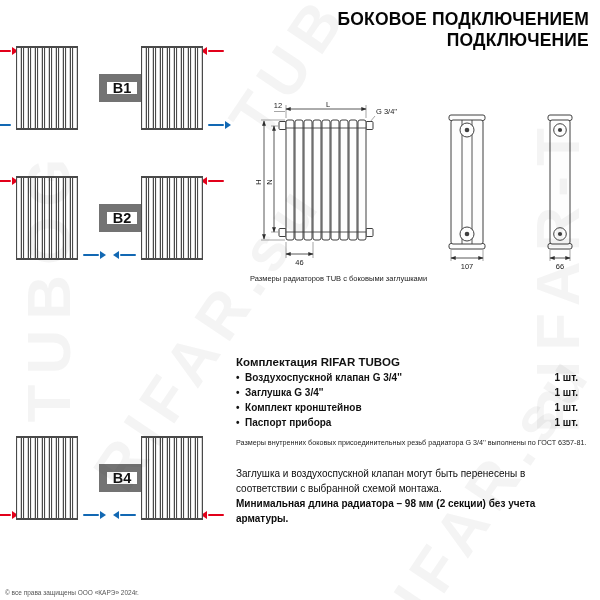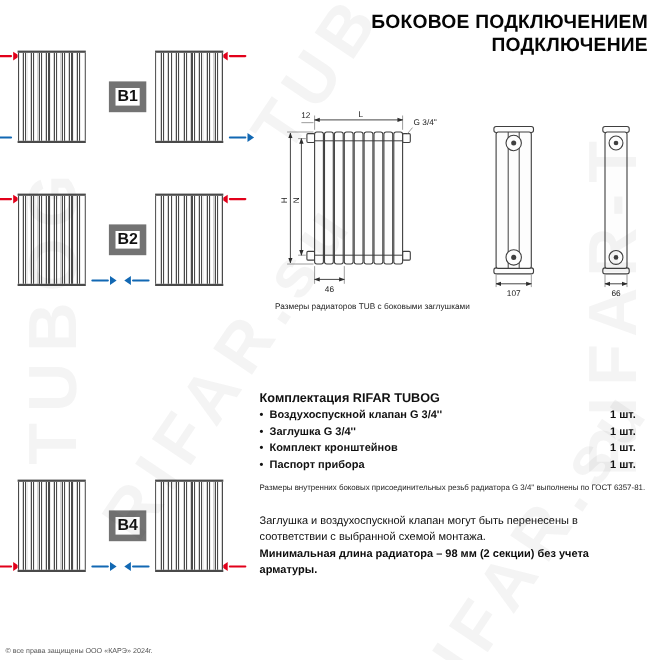--- a/index.html
+++ b/index.html
@@ -9,21 +9,21 @@
   .abs{position:absolute;}
 
   
   .title{position:absolute;top:9px;right:11px;text-align:right;font-size:17.5px;font-weight:800;line-height:1.22;letter-spacing:.2px;color:#050505;}
 
   
   .scheme{position:absolute;left:0;width:236px;height:84px;}
   .rad{position:absolute;top:0;width:62px;height:84px;}
   .rad .body{position:absolute;inset:0;border-top:2px solid #4a4a4a;border-bottom:2px solid #4a4a4a;
     background:repeating-linear-gradient(to right,#4a4a4a 0 1px,#ededed 1px 2px,#ffffff 2px 4px,#d4d4d4 4px 5px,#4a4a4a 5px 6px,#ffffff 6px 7px);}
-  .scheme-label{position:absolute;left:99px;top:28px;width:34px;height:28px;border:6px solid #737373;background:#fff;
+  .scheme-label{position:absolute;left:99px;top:28px;width:46px;height:28px;border:8px solid #737373;background:#fff;
     display:flex;align-items:center;justify-content:center;font-size:14.5px;font-weight:800;}
   .arr{position:absolute;width:16px;height:2.4px;border-radius:1px;}
   .arr.red{background:var(--supply);color:var(--supply);}
   .arr.blue{background:var(--return);color:var(--return);}
   .arr::after{content:"";position:absolute;top:50%;transform:translateY(-50%);width:0;height:0;
     border-top:4.5px solid transparent;border-bottom:4.5px solid transparent;}
   .arr.right::after{right:-7px;border-left:6.5px solid currentColor;}
   .arr.left::after{left:-7px;border-right:6.5px solid currentColor;}
 
   

